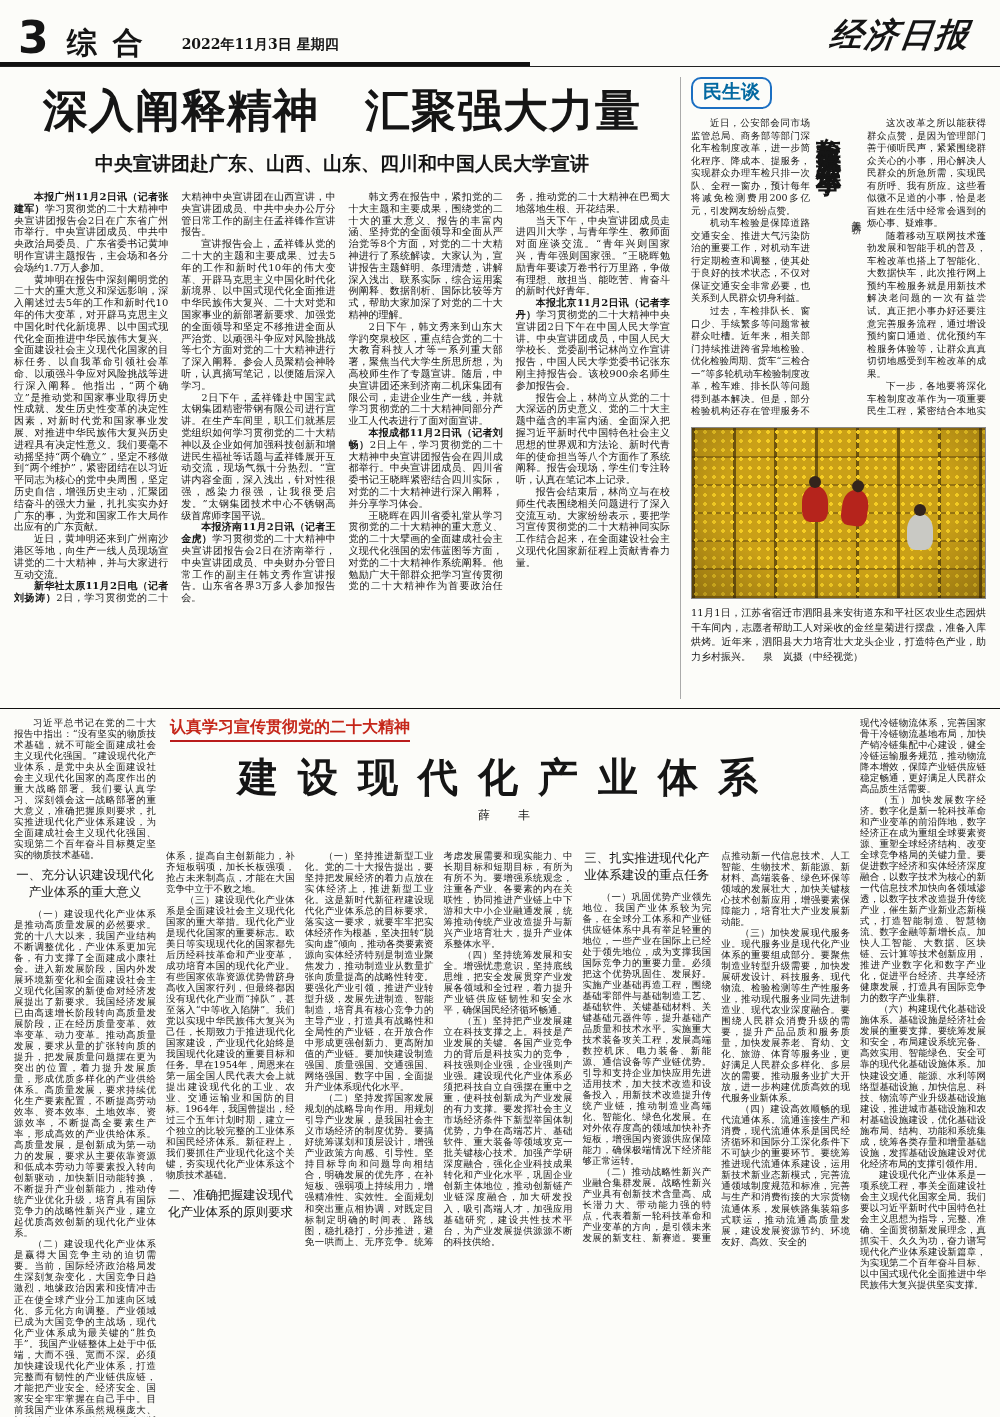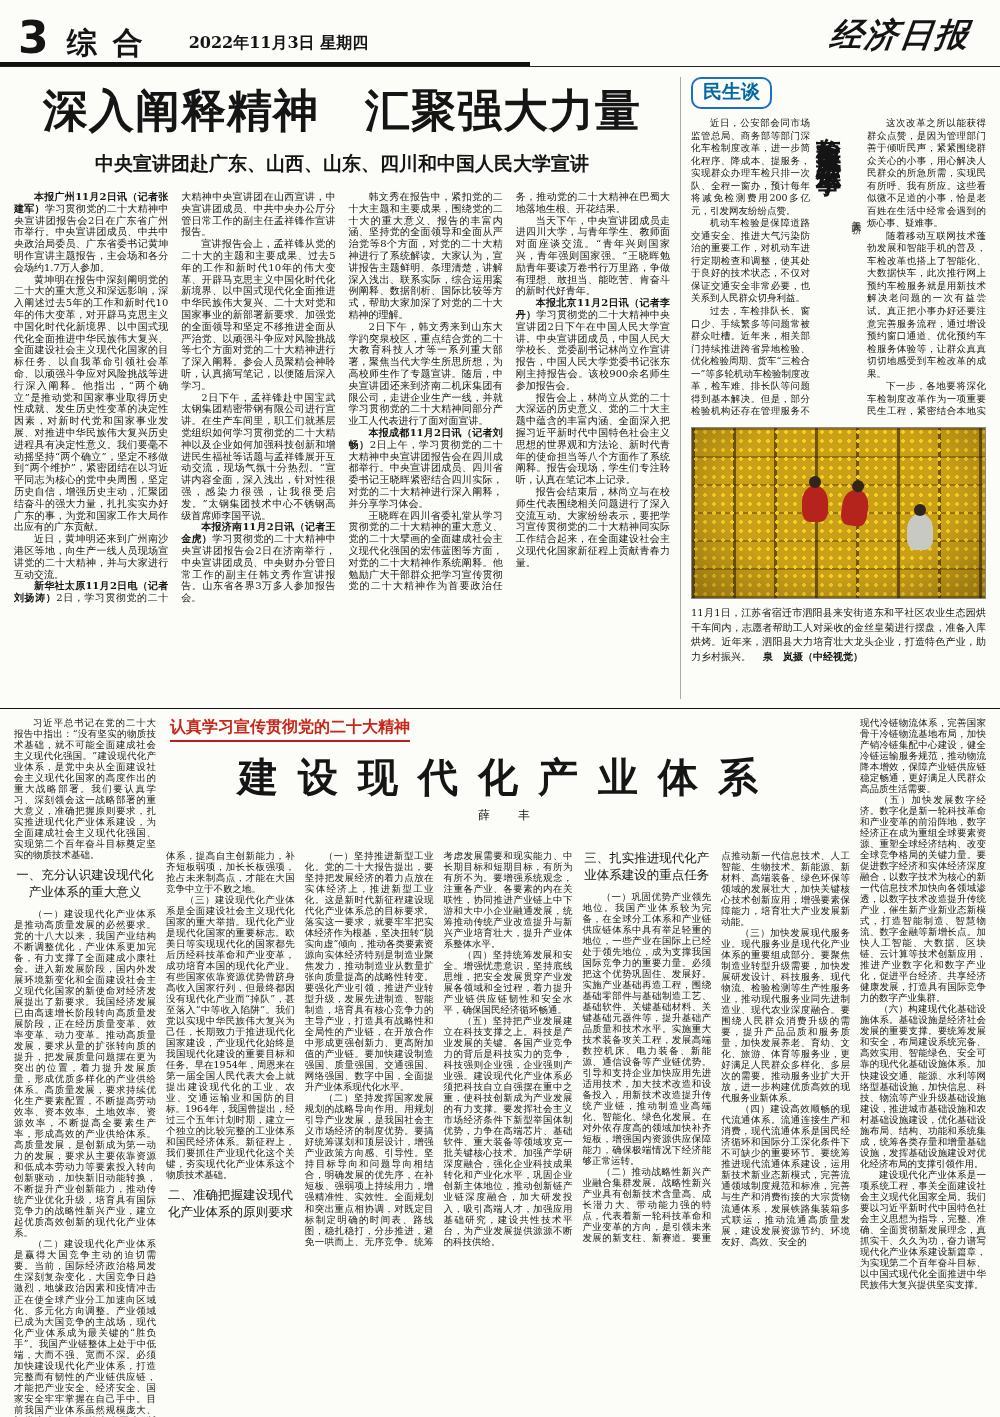--- a/index.html
+++ b/index.html
@@ -6,21 +6,21 @@
   html,body { background:#e8e8e4; }
   .page {
     width:1000px; height:1417px; margin:0 auto; position:relative;
     background:#fcfcf9; color:#151515; overflow:hidden;
     font-family:"DejaVu Serif","Liberation Serif",serif;
   }
   
   .masthead { display:flex; align-items:flex-end; padding:12px 18px 0 18px; height:58px; }
   .page-num { font-family:"DejaVu Sans","Liberation Sans",sans-serif; font-weight:900; font-size:44px; line-height:0.9; }
   .section-name { font-family:"DejaVu Sans","Liberation Sans",sans-serif; font-weight:900; font-size:30px; line-height:1; letter-spacing:16px; margin-left:18px; }
-  .mast-date { font-size:16px; font-weight:bold; margin-left:30px; padding-bottom:4px; }
+  .mast-date { font-size:14px; font-weight:bold; margin-left:23px; padding-bottom:4px; }
   .brand { margin-left:auto; font-size:33px; font-weight:bold; font-style:italic; transform:skewX(-7deg); padding-right:12px; letter-spacing:2px; }
   .mast-rule { position:relative; margin:5px 0 0 0; border-bottom:1px solid #222; height:4px; }
   .mast-rule::before { content:""; position:absolute; left:0; bottom:0; width:53%; height:4px; background:#111; }
   
   .top-section { display:flex; padding:10px 14px 0 14px; height:632px; overflow:hidden; }
   .lead-wrap { width:660px; }
   .lead-headline { font-family:"DejaVu Sans","Liberation Sans",sans-serif; font-weight:900; font-size:45px; text-align:center; letter-spacing:1px; margin:4px 0 10px 0; white-space:nowrap; }
   .lead-subhead { font-family:"DejaVu Sans","Liberation Sans",sans-serif; font-weight:bold; font-size:19px; text-align:center; margin-bottom:14px; }
   .lead-cols { column-count:4; column-gap:13px; height:508px; overflow:hidden;
                font-size:10px; line-height:1.18; text-align:justify; }
@@ -46,21 +46,21 @@
       repeating-linear-gradient(90deg, rgba(35,22,6,.55) 0 3px, rgba(0,0,0,0) 3px 41px),
       repeating-linear-gradient(0deg, rgba(70,48,12,.4) 0 2px, rgba(0,0,0,0) 2px 28px);
     background-size:9px 9px, auto, auto; }
   .photo-shadow { position:absolute; inset:0; background:radial-gradient(ellipse at 50% 40%, rgba(0,0,0,0) 55%, rgba(40,25,5,.35) 100%); }
   .person { position:absolute; width:26px; height:36px; border-radius:45% 45% 30% 30%; background:#b5241c; }
   .person::before { content:""; position:absolute; top:-10px; left:7px; width:12px; height:12px; border-radius:50%; background:#33241c; }
   .person.p2 { left:150px; top:62px; transform:rotate(8deg); }
   .person.p1 { left:110px; top:58px; }
   .person.p3 { left:215px; top:86px; background:#c9c9c4; }
   .caption { font-size:10px; line-height:1.45; text-align:justify; margin-top:7px; }
-  .credit { white-space:nowrap; padding-left:12px;font-weight:bold; }
+  .credit { white-space:nowrap; padding-left:12px; }
   
   .feature { display:flex; gap:10px; padding:8px 14px 0 14px; border-top:1px solid #111; margin-top:9px; height:715px; overflow:hidden; }
   .f-col { font-size:9.5px; line-height:1.16; text-align:justify; overflow:hidden; }
   .f-colA { width:142px; height:700px; }
   .f-mid { width:684px; }
   .kicker-wrap { padding-left:4px; }
   .kicker { display:inline-block; color:#c5271a; font-family:"DejaVu Sans","Liberation Sans",sans-serif;
             font-weight:900; font-size:16px; border-bottom:2px solid #b91c1c; padding-bottom:2px; }
   .f-headline { font-family:"DejaVu Sans","Liberation Sans",sans-serif; font-weight:900; font-size:40px;
                 text-align:center; letter-spacing:20px; white-space:nowrap; margin:8px 0 2px 0; }

